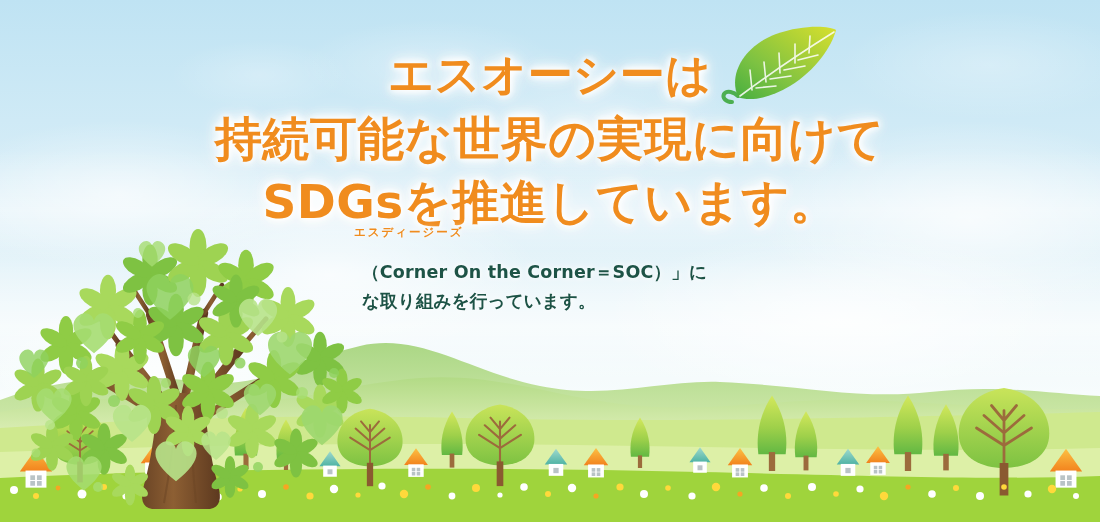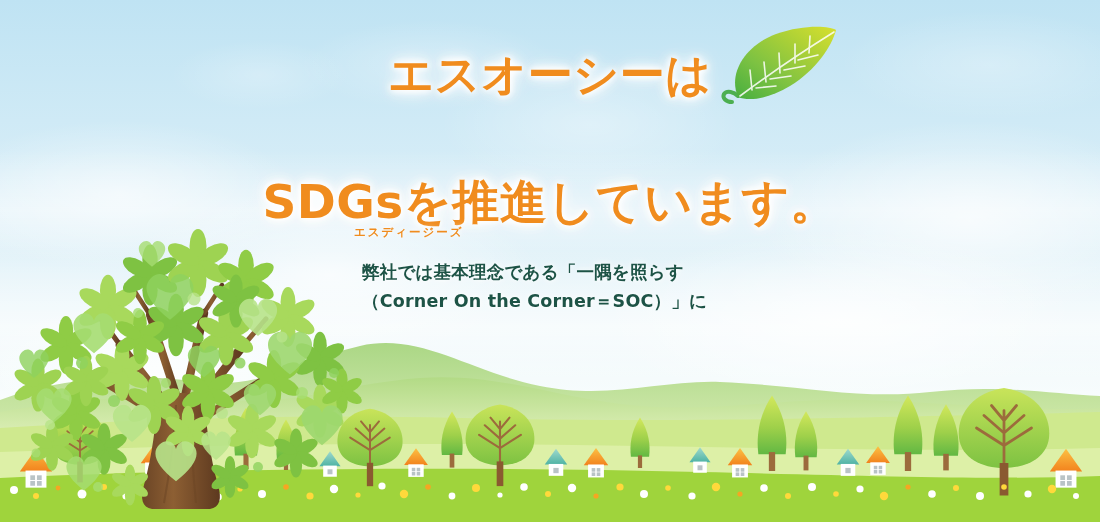--- a/index.html
+++ b/index.html
@@ -524,21 +524,22 @@
       <path d="M83,39 L83,20"></path>
       <path d="M97,29 L98,12"></path>
       <path d="M44,64 L64,62"></path>
       <path d="M58,55 L79,52"></path>
       <path d="M72,46 L93,42"></path>
       <path d="M86,36 L106,31"></path>
     </g>
   </svg>
 
   <div class="headline" id="hl1">エスオーシーは</div>
+  <div class="headline" id="hl2">持続可能な世界の実現に向けて</div>
   <div class="headline" id="hl3">SDGsを推進しています。</div>
   <div class="ruby">エスディージーズ</div>
 
   <div class="body-copy">
-    <div>弊社では基本理念である「一隅を照らす</div>
     <div>（Corner On the Corner＝SOC）」に</div>
+    <div>な取り組みを行っています。</div>
   </div>
 
 </div>
 
 </body></html>

